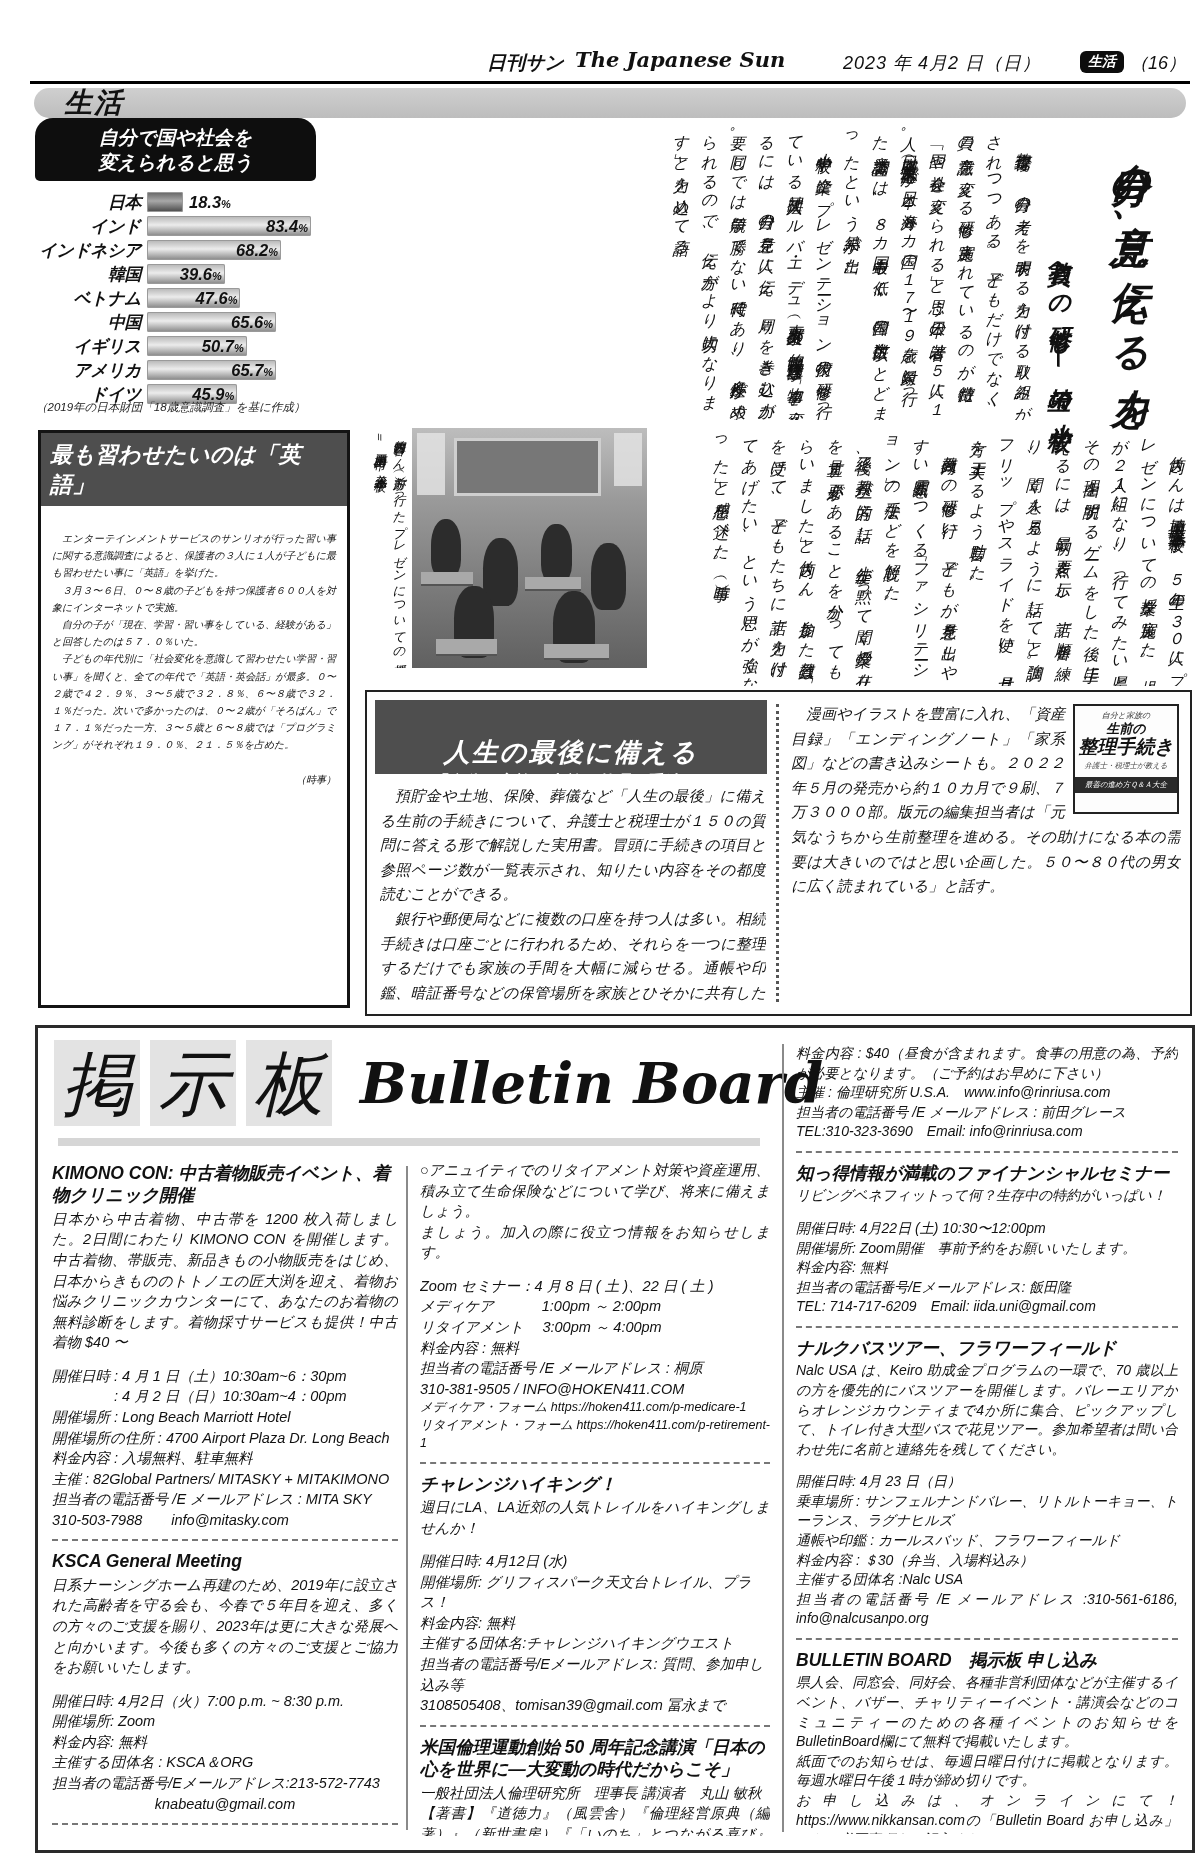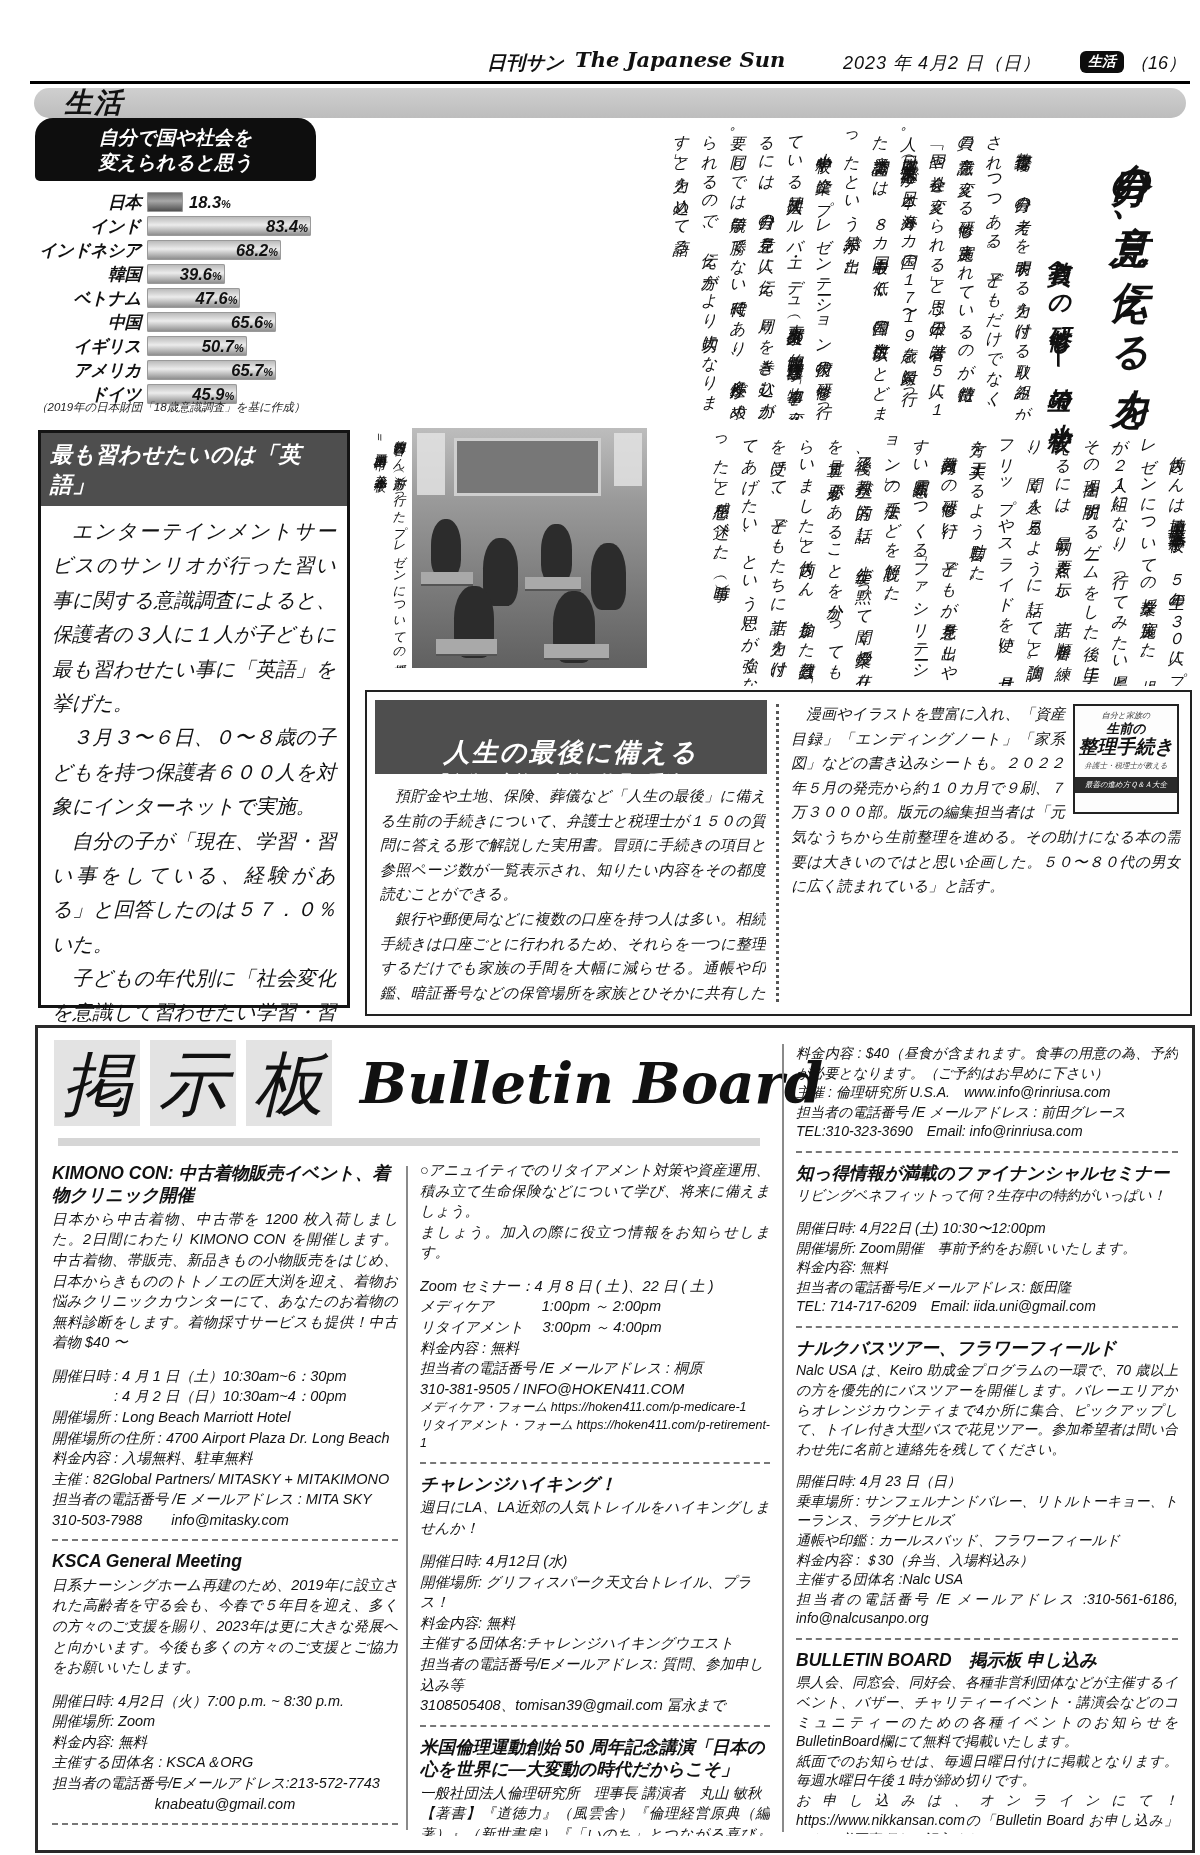--- a/index.html
+++ b/index.html
@@ -52,22 +52,22 @@
   .photo .board{position:absolute;left:18%;top:4%;width:60%;height:22%;
                 background:#777;border:3px solid #cfcfcf;}
   .photo .win{position:absolute;background:#e2e2e2;opacity:.85;}
   .photo .kid{position:absolute;background:#2c2c2c;border-radius:45% 45% 30% 30%;}
   .photo .desk{position:absolute;background:#a9a9a9;box-shadow:0 2px 0 #555;}
 
   
   .eigo{border:3px solid #141414;background:#fff;}
   .eigo-hdr{background:#4e4e4e;color:#fff;font-weight:800;font-size:22px;
             padding:7px 9px 6px;letter-spacing:0.5px;}
-  .eigo-body{padding:8px 11px;font-family:"DejaVu Serif","Liberation Serif",serif;
-             font-size:20px;line-height:1.72;text-align:justify;}
+  .eigo-body{padding:24px 11px;font-family:"DejaVu Serif","Liberation Serif",serif;
+             font-size:10px;line-height:1.72;text-align:justify;}
   .eigo-body p{margin:0;text-indent:1em;}
   .credit{text-align:right;text-indent:0 !important;}
 
   
   .seizen{border:2px solid #222;background:#fff;}
   .seizen-hdr{background:#4e4e4e;color:#fff;text-align:center;}
   .seizen-hdr .l1{font-size:26px;font-weight:800;letter-spacing:2px;padding-top:7px;margin-top:28px;}
   .seizen-hdr .l2{font-size:16.5px;font-weight:700;padding-top:1px;}
   .seizen-col{font-family:"DejaVu Serif","Liberation Serif",serif;font-size:15px;
               line-height:1.64;text-align:justify;overflow:hidden;}

